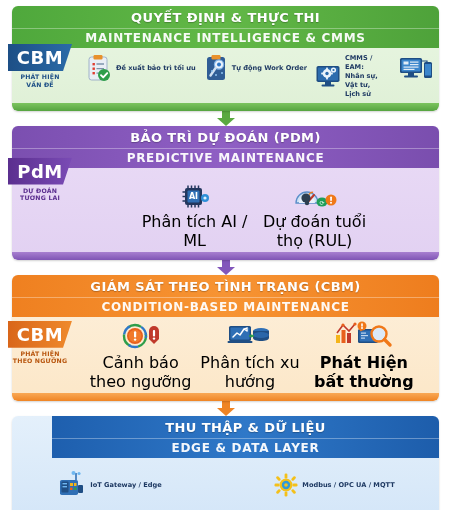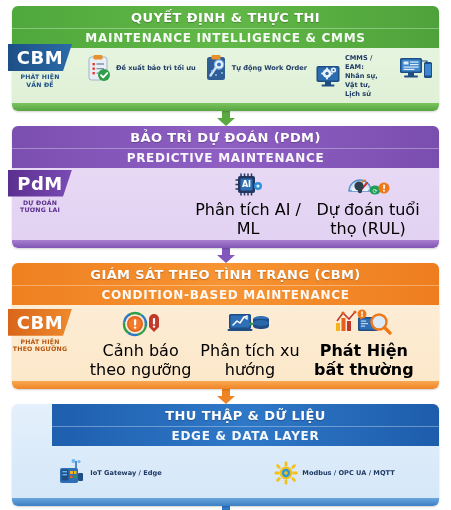--- a/index.html
+++ b/index.html
@@ -238,21 +238,21 @@
         <path d="M9 0h8v7h5l-9 8-9-8h5z" fill="#5aa941"></path>
       </svg>
   </div>
 
   <div class="layer s-purple">
     <div class="layer-inner">
       <div class="hdr">
         <div class="title">BẢO TRÌ DỰ ĐOÁN (PDM)</div>
         <div class="sub">PREDICTIVE MAINTENANCE</div>
       </div>
-      <div class="body-row" style="flex-direction:column;align-items:flex-end;padding:4px 6px 2px 74px;">
+      <div class="body-row" style="flex-direction:column;align-items:center;padding:4px 6px 2px 74px;margin-top:12px;">
         <div style="display:flex;justify-content:space-around;align-items:flex-end;">
           <div style="text-align:center;width:110px;">
             <svg class="icon" width="30" height="26" viewBox="0 0 30 26" style="margin:0 auto;">
               <rect x="5" y="4" width="17" height="17" rx="2" fill="#23375e"></rect>
               <rect x="7.5" y="6.5" width="12" height="12" rx="1" fill="#2f6fb5"></rect>
               <text x="13.5" y="15.3" font-size="8" font-weight="bold" fill="#ffffff" text-anchor="middle" font-family="DejaVu Sans, sans-serif">AI</text>
               <g stroke="#23375e" stroke-width="1.5">
                   <line x1="8" y1="4" x2="8" y2="1.5"></line>
                   <line x1="11.5" y1="4" x2="11.5" y2="1.5"></line>
                   <line x1="15" y1="4" x2="15" y2="1.5"></line>
@@ -283,21 +283,21 @@
               <circle cx="38" cy="16" r="5.5" fill="#f07818"></circle>
               <rect x="37.2" y="12.5" width="1.7" height="4.6" rx=".8" fill="#fff"></rect>
               <circle cx="38" cy="18.8" r="1" fill="#fff"></circle>
             </svg>
             <div class="lbl" style="margin-top:2px;">Dự đoán tuổi thọ (RUL)</div>
           </div>
         </div>
       </div>
       <div class="shelf"></div>
     </div>
-    <div class="badge" style="top:44px">
+    <div class="badge" style="top:32px">
       <span class="chip">PdM</span>
       <span class="cap" style="white-space:pre-line">DỰ ĐOÁN
 TƯƠNG LAI</span>
     </div>
   </div>
 
   <div class="arrow">
     <svg width="26" height="15" viewBox="0 0 26 15">
         <path d="M9 0h8v7h5l-9 8-9-8h5z" fill="#8257bb"></path>
       </svg>

